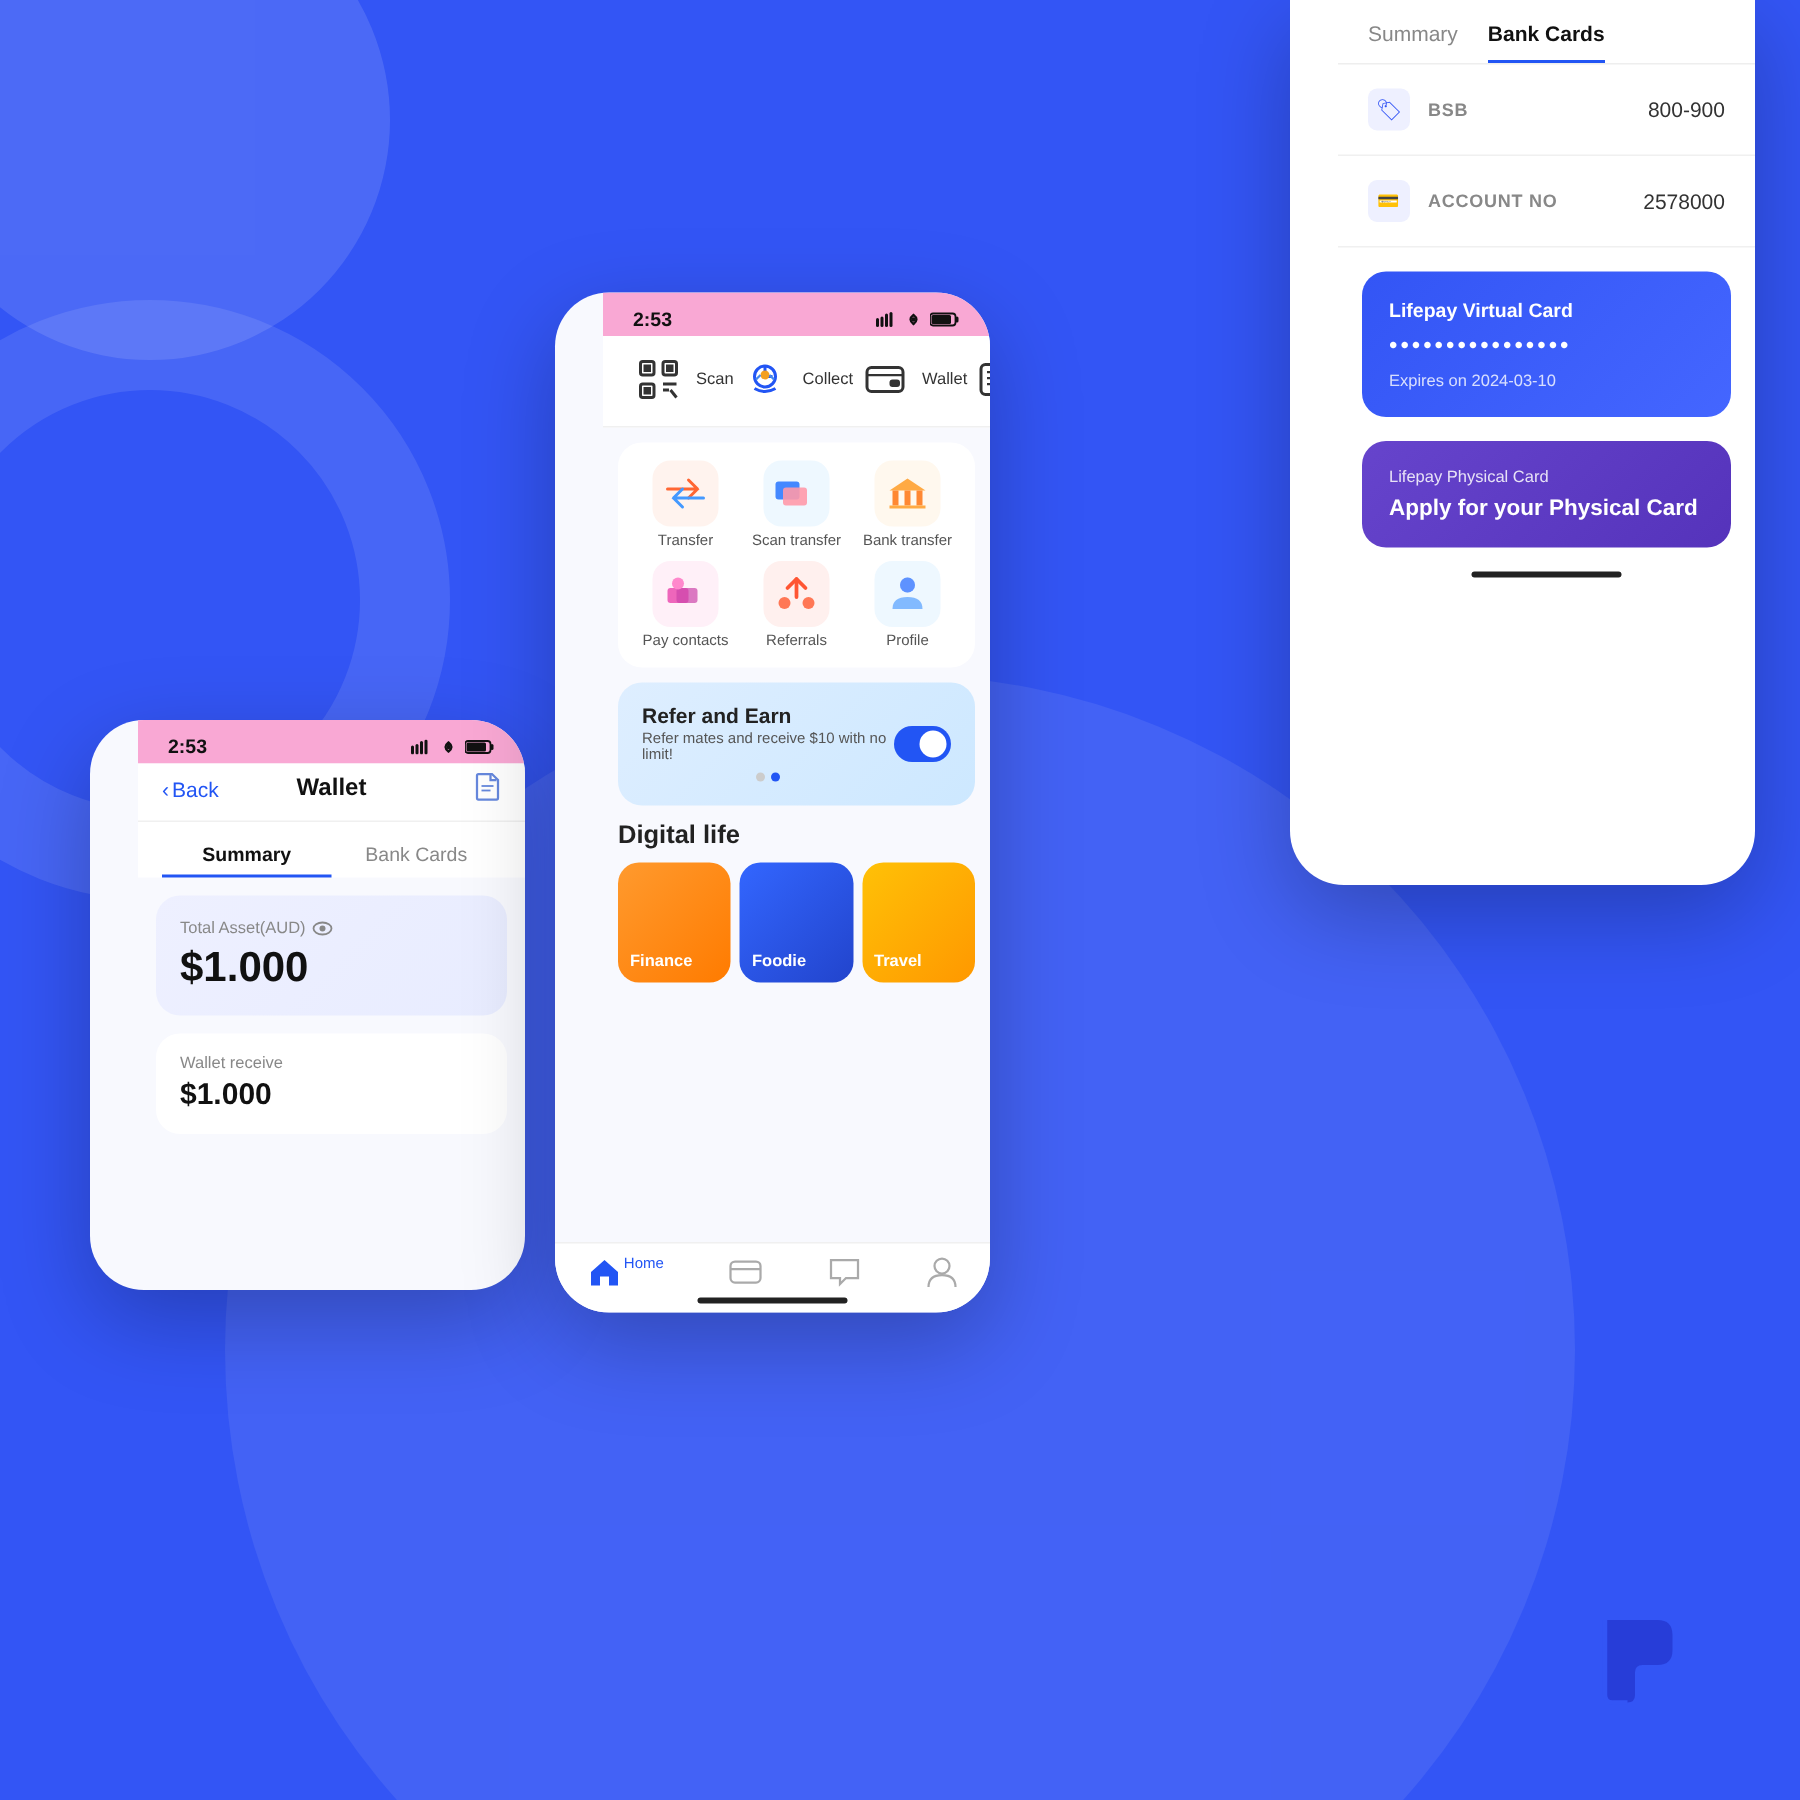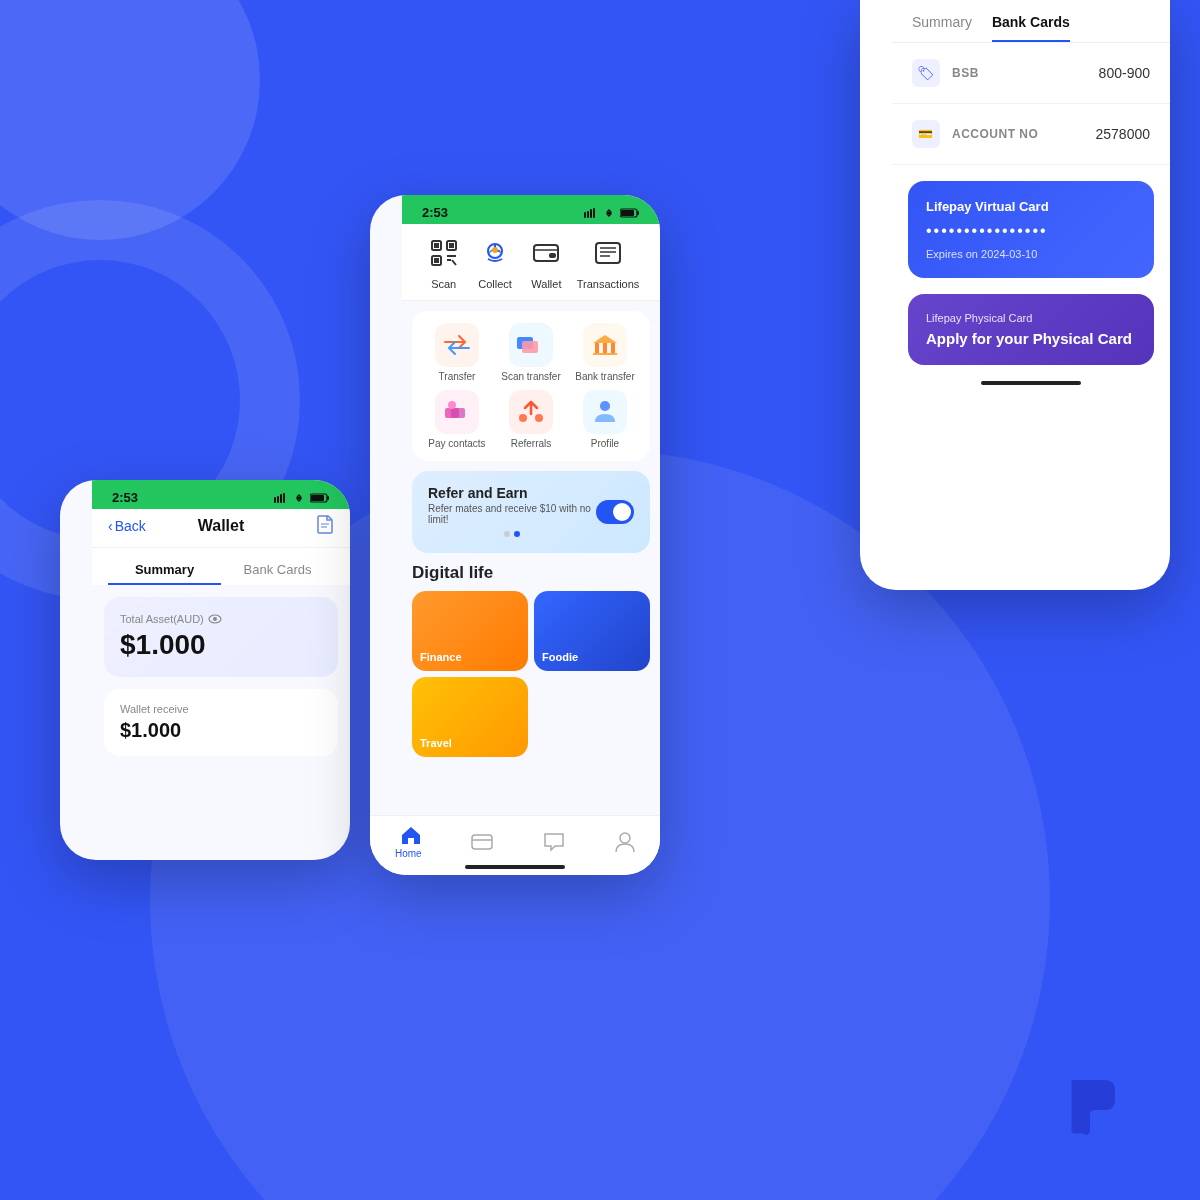--- a/index.html
+++ b/index.html
@@ -85,21 +85,21 @@
       height: 590px;
       border-radius: 0 0 36px 36px;
     }
 
     
     .status-bar {
       display: flex;
       justify-content: space-between;
       align-items: center;
       padding: 10px 20px 4px;
-      background: #22c55e;
+      background: #f9a8d4;
     }
     .status-time {
       font-size: 13px;
       font-weight: 600;
       color: #111;
     }
     .status-icons {
       display: flex;
       gap: 4px;
       align-items: center;
@@ -197,21 +197,21 @@
     .home-top-bar {
       background: white;
       padding: 8px 16px 10px;
       display: flex;
       justify-content: space-around;
       align-items: center;
       border-bottom: 1px solid #f0f0f0;
     }
     .quick-action {
       display: flex;
-      flex-direction: column;
+      flex-direction: row;
       align-items: center;
       gap: 4px;
     }
     .quick-action-icon {
       width: 42px;
       height: 42px;
       display: flex;
       align-items: center;
       justify-content: center;
     }
@@ -310,21 +310,21 @@
       margin: 0 10px 10px;
     }
     .digital-title {
       font-size: 17px;
       font-weight: 600;
       color: #222;
       margin-bottom: 8px;
     }
     .digital-grid {
       display: grid;
-      grid-template-columns: repeat(2, 1fr);
+      grid-template-columns: repeat(3, 1fr);
       gap: 6px;
     }
     .digital-card {
       border-radius: 14px;
       height: 80px;
       display: flex;
       align-items: flex-end;
       padding: 8px;
       position: relative;
       overflow: hidden;
@@ -346,22 +346,22 @@
       right: 0;
       background: white;
       padding: 8px 0 16px;
       display: flex;
       justify-content: space-around;
       align-items: center;
       border-top: 1px solid #f0f0f0;
     }
     .nav-item {
       display: flex;
-      flex-direction: column;
-      align-items: flex-end;
+      flex-direction: row;
+      align-items: flex-start;
       gap: 2px;
     }
     .nav-label {
       font-size: 10px;
       color: #2255f4;
     }
     .home-bar {
       position: absolute;
       bottom: 6px;
       left: 50%;

